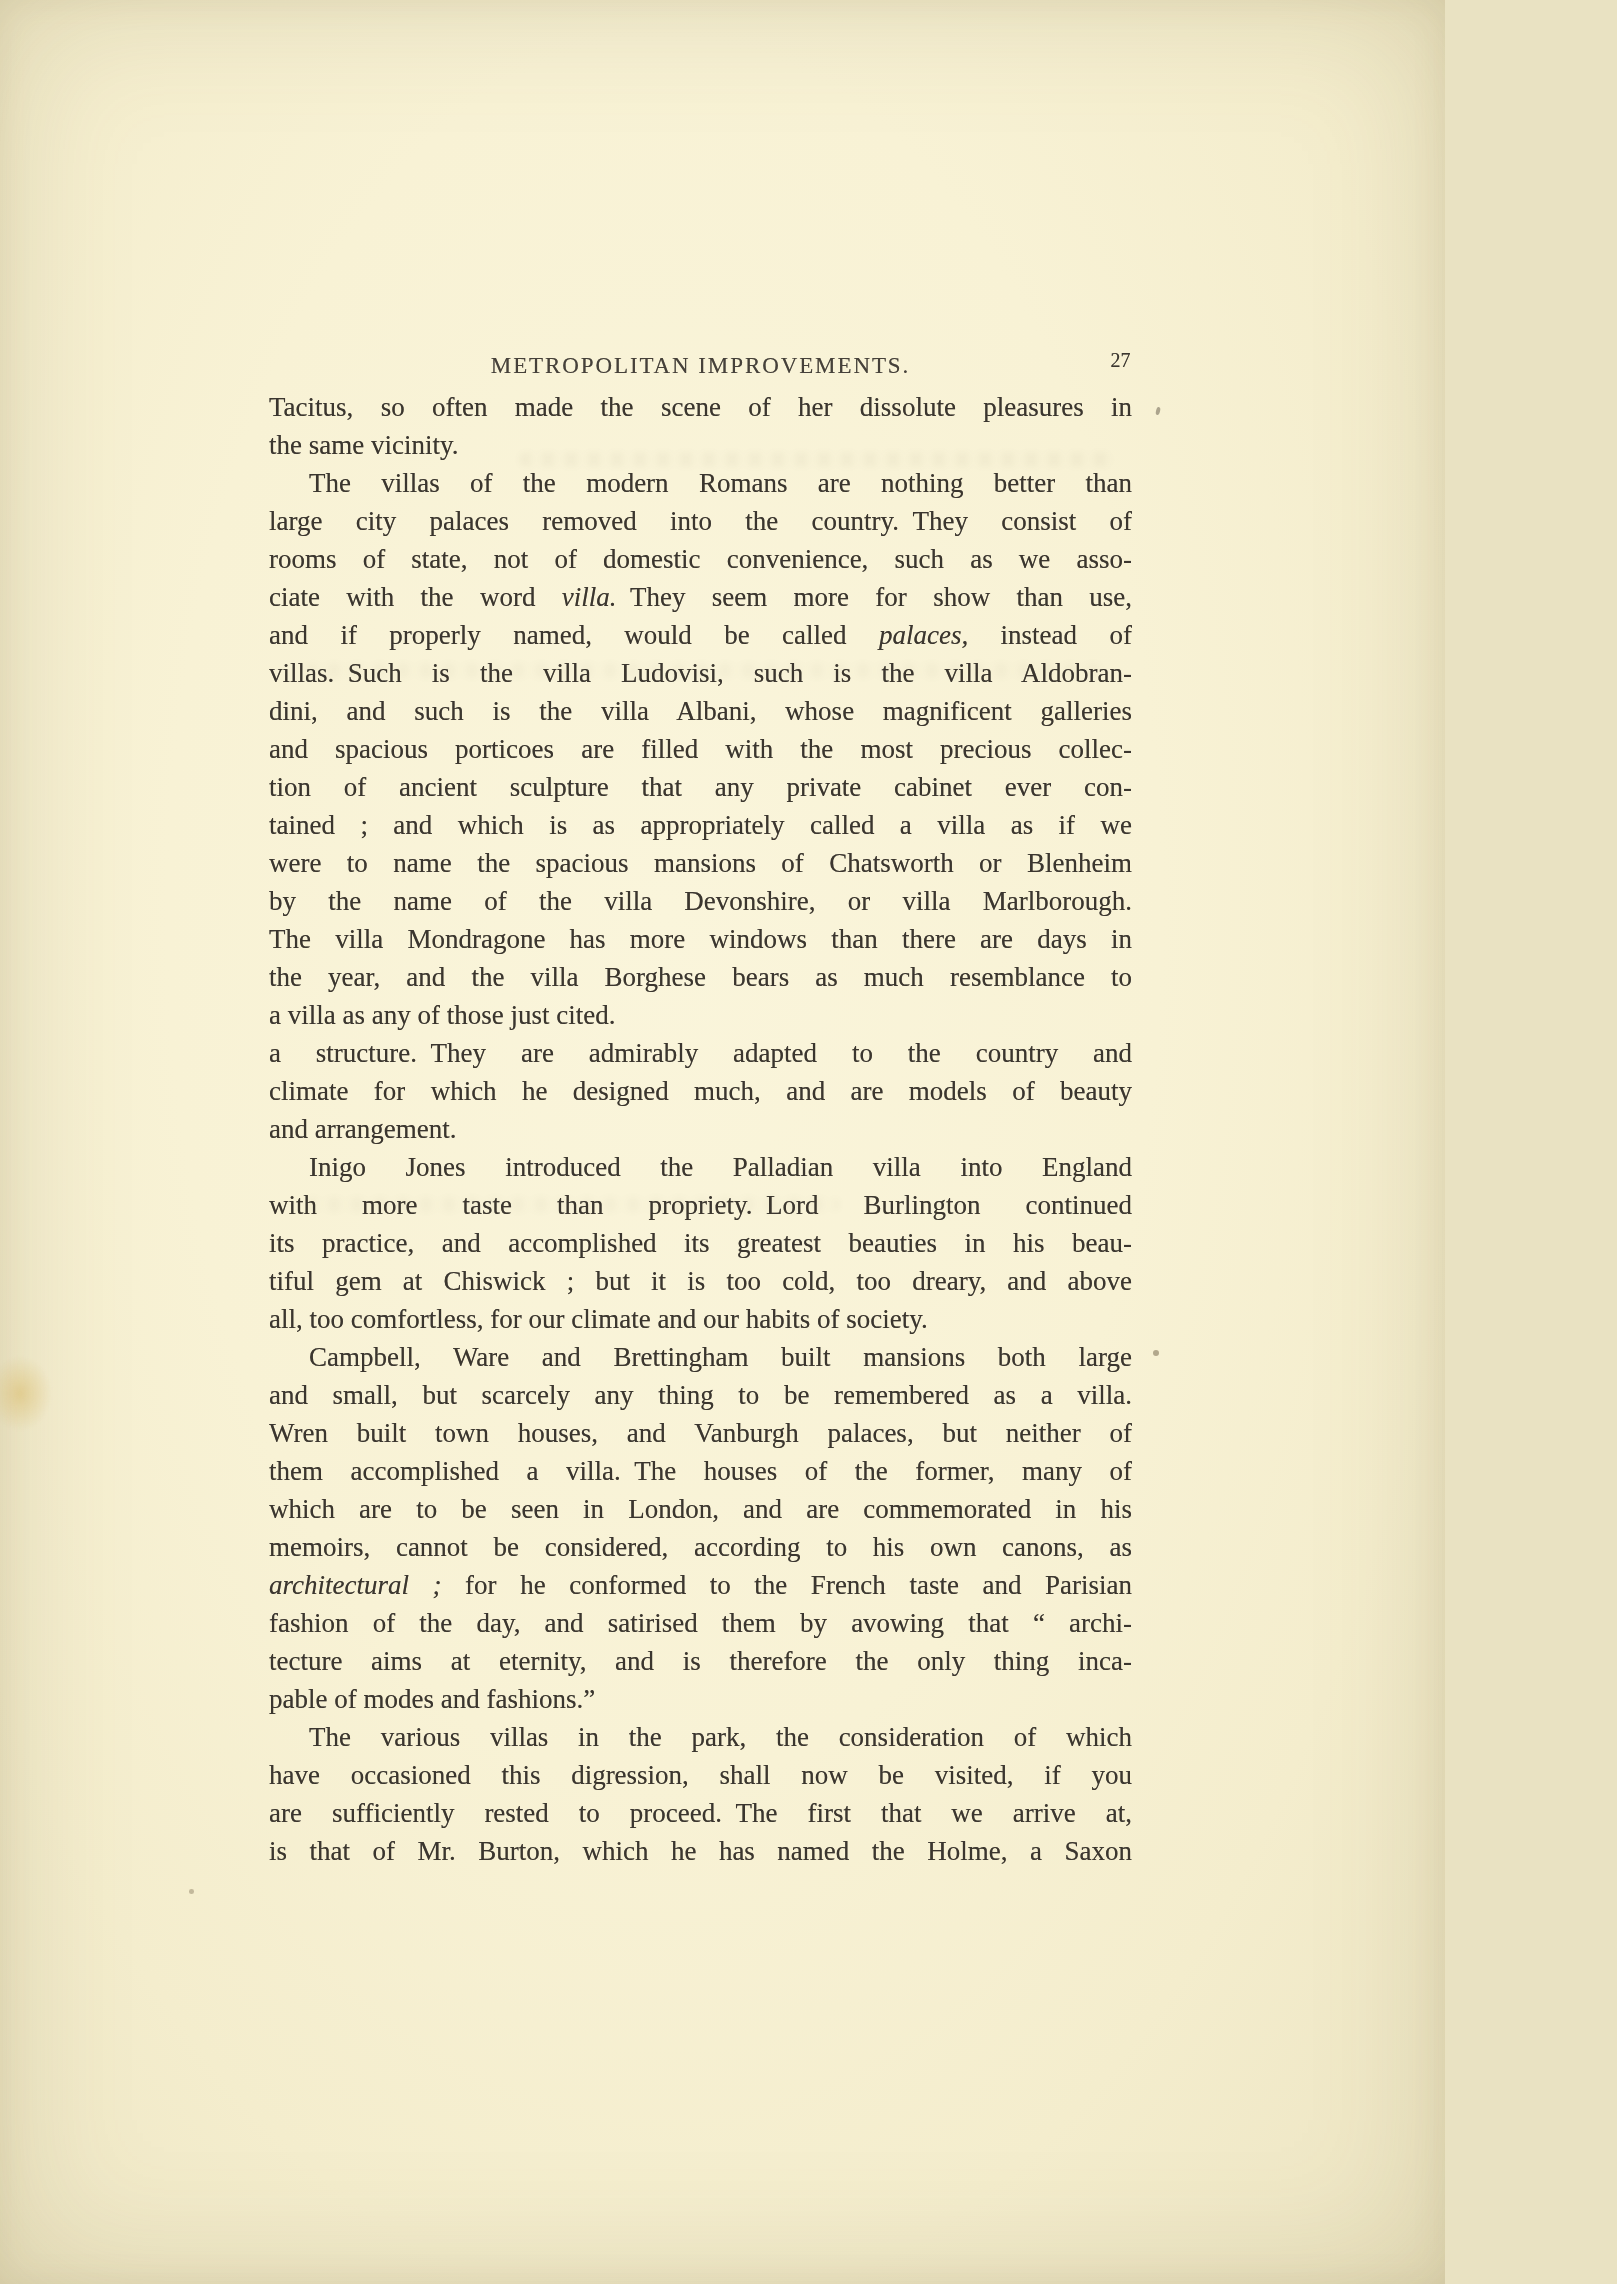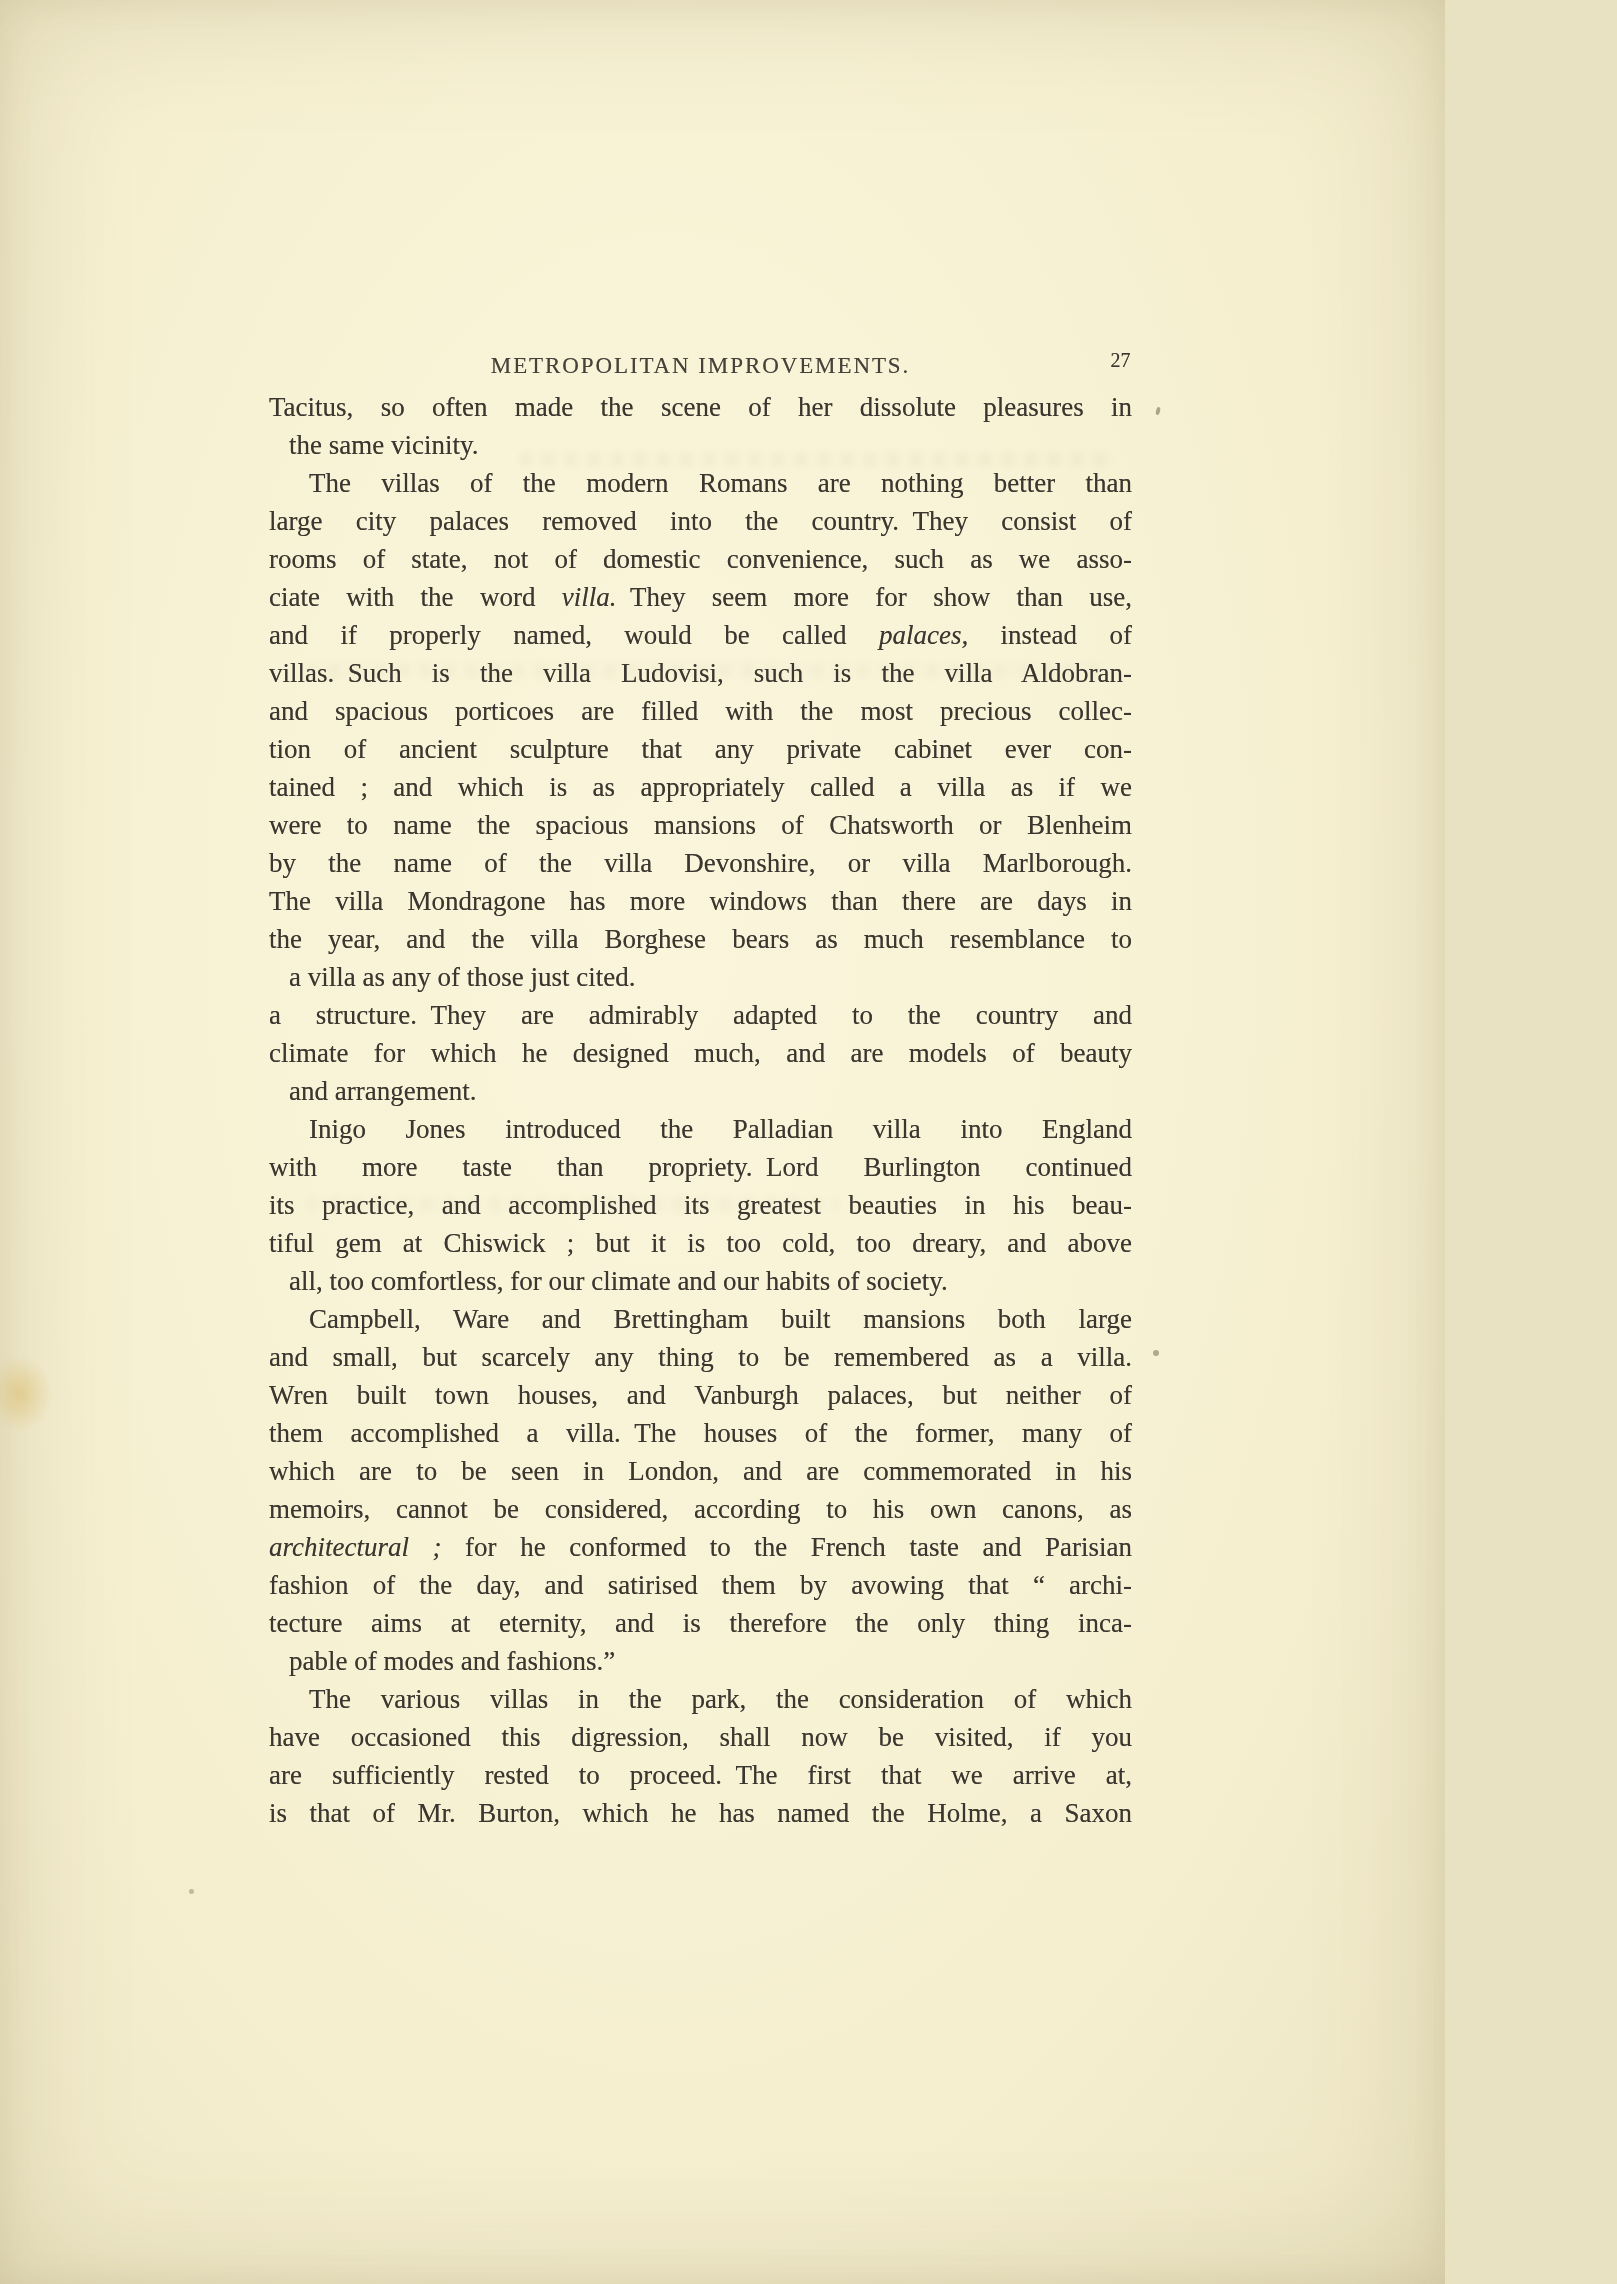--- a/index.html
+++ b/index.html
@@ -42,21 +42,21 @@
     left: 269px; top: 388px;
     width: 863px;
     font-size: 27px;
     line-height: 38px;
   }
   .line {
     text-align: justify;
     text-align-last: justify;
     text-shadow: 0 0 0.5px rgba(59,54,47,0.55);
   }
-  .line.noj { text-align: left; text-align-last: auto; margin-left: 20px; }
+  .line.noj { text-align: left; text-align-last: auto; }
   .line.indent { text-indent: 40px; }
   .line em { font-style: italic; }
   .ghost {
     position: absolute;
     filter: blur(3.1px);
     opacity: 0.4;
     border-radius: 6.9px;
     background: repeating-linear-gradient(90deg,
       rgba(125,115,88,0.13) 0 12.2px, rgba(125,115,88,0.02) 12.2px 23px);
   }
@@ -92,20 +92,21 @@
 
   <div class="text-block" id="text-body">
       <div class="line"><span>Tacitus, so often made the scene of her dissolute pleasures in</span></div>
       <div class="line noj"><span>the same vicinity.</span></div>
       <div class="line indent"><span>The villas of the modern Romans are nothing better than</span></div>
       <div class="line"><span>large city palaces removed into the country. They consist of</span></div>
       <div class="line"><span>rooms of state, not of domestic convenience, such as we asso-</span></div>
       <div class="line"><span>ciate with the word </span><em>villa.</em><span> They seem more for show than use,</span></div>
       <div class="line"><span>and if properly named, would be called </span><em>palaces,</em><span> instead of</span></div>
       <div class="line"><span>villas. Such is the villa Ludovisi, such is the villa Aldobran-</span></div>
+      <div class="line"><span>dini, and such is the villa Albani, whose magnificent galleries</span></div>
       <div class="line"><span>and spacious porticoes are filled with the most precious collec-</span></div>
       <div class="line"><span>tion of ancient sculpture that any private cabinet ever con-</span></div>
       <div class="line"><span>tained ; and which is as appropriately called a villa as if we</span></div>
       <div class="line"><span>were to name the spacious mansions of Chatsworth or Blenheim</span></div>
       <div class="line"><span>by the name of the villa Devonshire, or villa Marlborough.</span></div>
       <div class="line"><span>The villa Mondragone has more windows than there are days in</span></div>
       <div class="line"><span>the year, and the villa Borghese bears as much resemblance to</span></div>
       <div class="line noj"><span>a villa as any of those just cited.</span></div>
       <div class="line"><span>a structure. They are admirably adapted to the country and</span></div>
       <div class="line"><span>climate for which he designed much, and are models of beauty</span></div>

